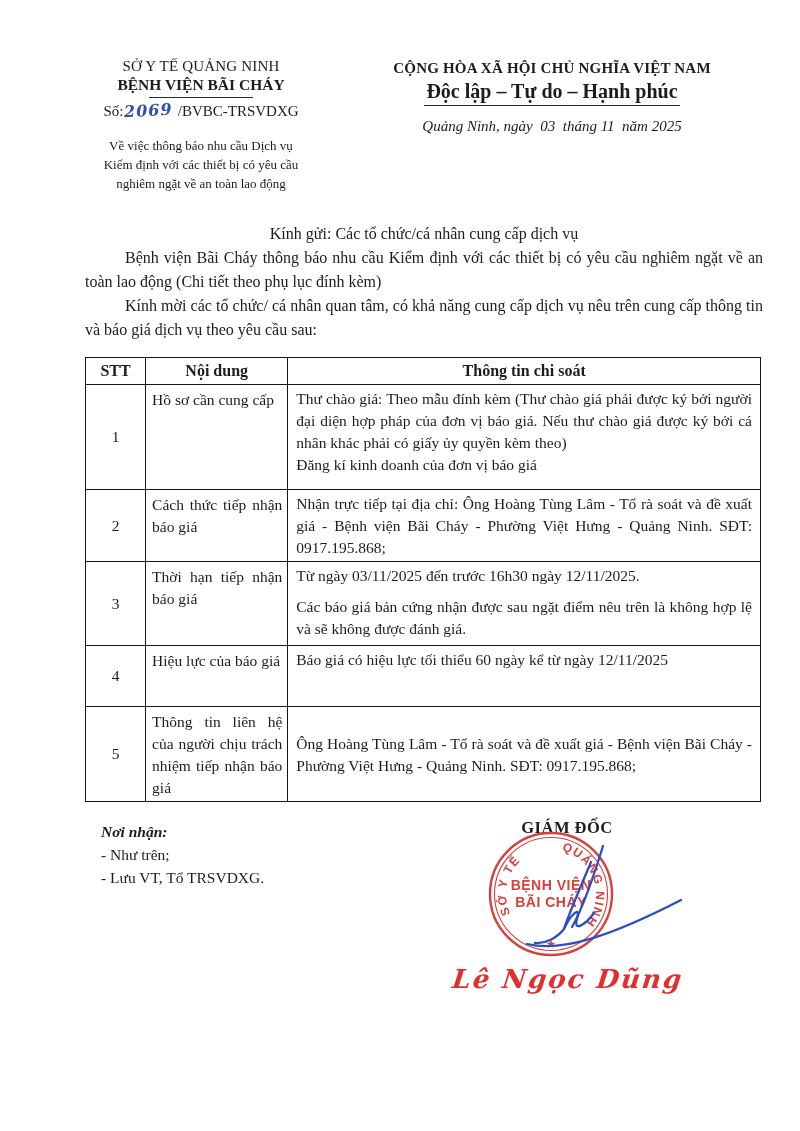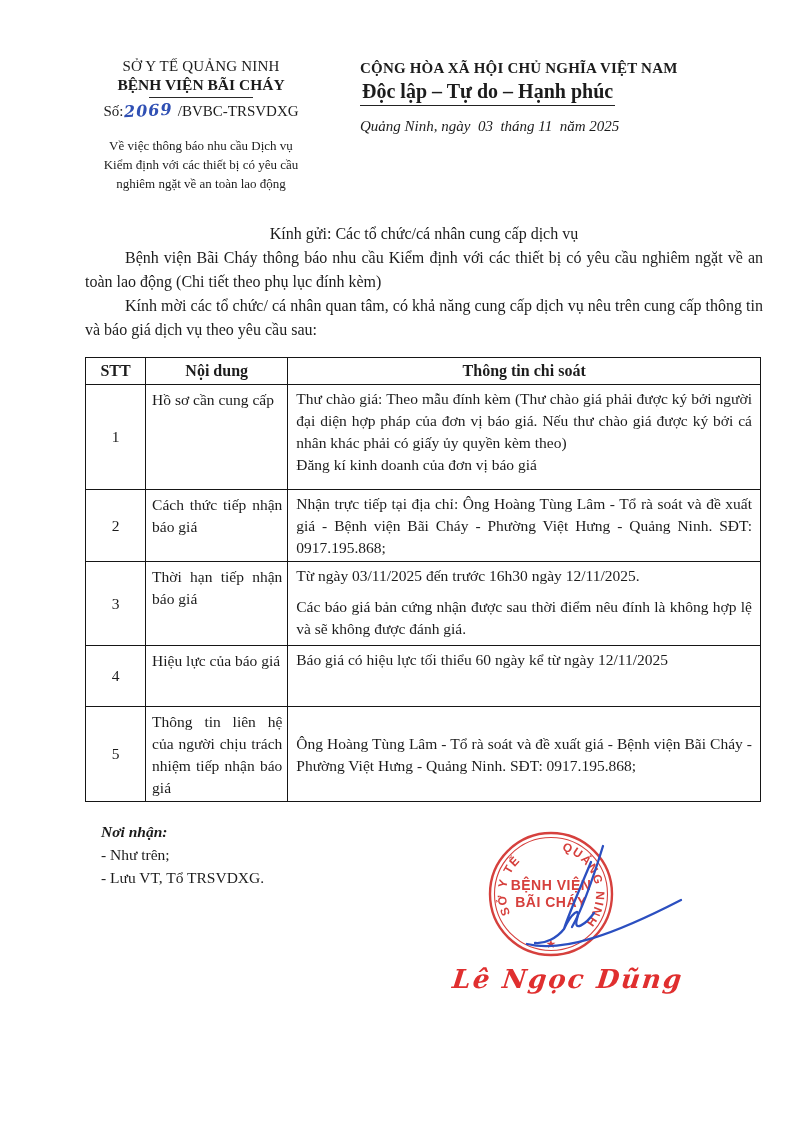--- a/index.html
+++ b/index.html
@@ -13,21 +13,21 @@
   .header-left { position:absolute; left:98px; top:58px; width:206px; text-align:center; }
   .hl1 { font-size:15px; letter-spacing:.2px; }
   .hl2 { font-size:15.5px; font-weight:bold; margin-top:1px; }
   .hl-rule { width:104px; border-top:1.5px solid #2a2a2a; margin:3px auto 3px; }
   .so-line { font-size:15px; white-space:nowrap; }
   .so-hand { color:#3050b4; font-style:italic; font-weight:bold; font-size:16px;
              font-family:"DejaVu Serif", serif; display:inline-block; transform:rotate(-3deg);
              letter-spacing:1px; margin:0 1px; }
   .subject { margin-top:16px; font-size:13px; line-height:19px; }
 
-  .header-right { position:absolute; left:360px; top:60px; width:360px; text-align:left; }
+  .header-right { position:absolute; left:372px; top:60px; width:360px; text-align:center; }
   .hr1 { font-size:15px; font-weight:bold; letter-spacing:.2px; }
   .hr2 { display:inline-block; font-size:20px; font-weight:bold;
          border-bottom:1.5px solid #222; padding:0 2px 2px; margin-top:3px; }
   .date { margin-top:12px; font-style:italic; font-size:15px; white-space:pre-wrap; }
 
   
   .bodytext { position:absolute; left:85px; top:222px; width:678px; font-size:16px; line-height:24px; }
   .salutation { text-align:center; margin:0; }
   .para { text-align:justify; text-indent:40px; margin:0; }
 
@@ -111,21 +111,21 @@
         <td class="cell-label">Cách thức tiếp nhận báo giá</td>
         <td class="cell-det">
           <p>Nhận trực tiếp tại địa chỉ: Ông Hoàng Tùng Lâm - Tổ rà soát và đề xuất giá - Bệnh viện Bãi Cháy - Phường Việt Hưng - Quảng Ninh. SĐT: 0917.195.868;</p>
         </td>
       </tr>
       <tr class="r3">
         <td class="cell-num">3</td>
         <td class="cell-label">Thời hạn tiếp nhận báo giá</td>
         <td class="cell-det">
           <p>Từ ngày 03/11/2025 đến trước 16h30 ngày 12/11/2025.</p>
-          <p class="gap">Các báo giá bản cứng nhận được sau thời điểm nêu đính là không hợp lệ và sẽ không được đánh giá.</p>
+          <p class="gap">Các báo giá bản cứng nhận được sau ngặt điểm nêu trên là không hợp lệ và sẽ không được đánh giá.</p>
         </td>
       </tr>
       <tr class="r4">
         <td class="cell-num">4</td>
         <td class="cell-label">Hiệu lực của báo giá</td>
         <td class="cell-det">
           <p>Báo giá có hiệu lực tối thiểu 60 ngày kể từ ngày 12/11/2025</p>
         </td>
       </tr>
       <tr class="r5">
@@ -141,20 +141,21 @@
   </div>
 
   <div class="footer">
 
     <div class="recipients">
       <div class="recip-title">Nơi nhận:</div>
       <div>- Như trên;</div>
       <div>- Lưu VT, Tổ TRSVDXG.</div>
     </div>
 
+    <div class="giamdoc">GIÁM ĐỐC</div>
 
     <div class="stamp-wrap">
       <svg width="225" height="152" viewBox="0 0 225 152">
 
         <g fill="none" stroke="#d6403d">
           <circle cx="86" cy="68" r="61" stroke-width="2.4"></circle>
           <circle cx="86" cy="68" r="56.5" stroke-width="1.1"></circle>
         </g>
 
         <defs>

